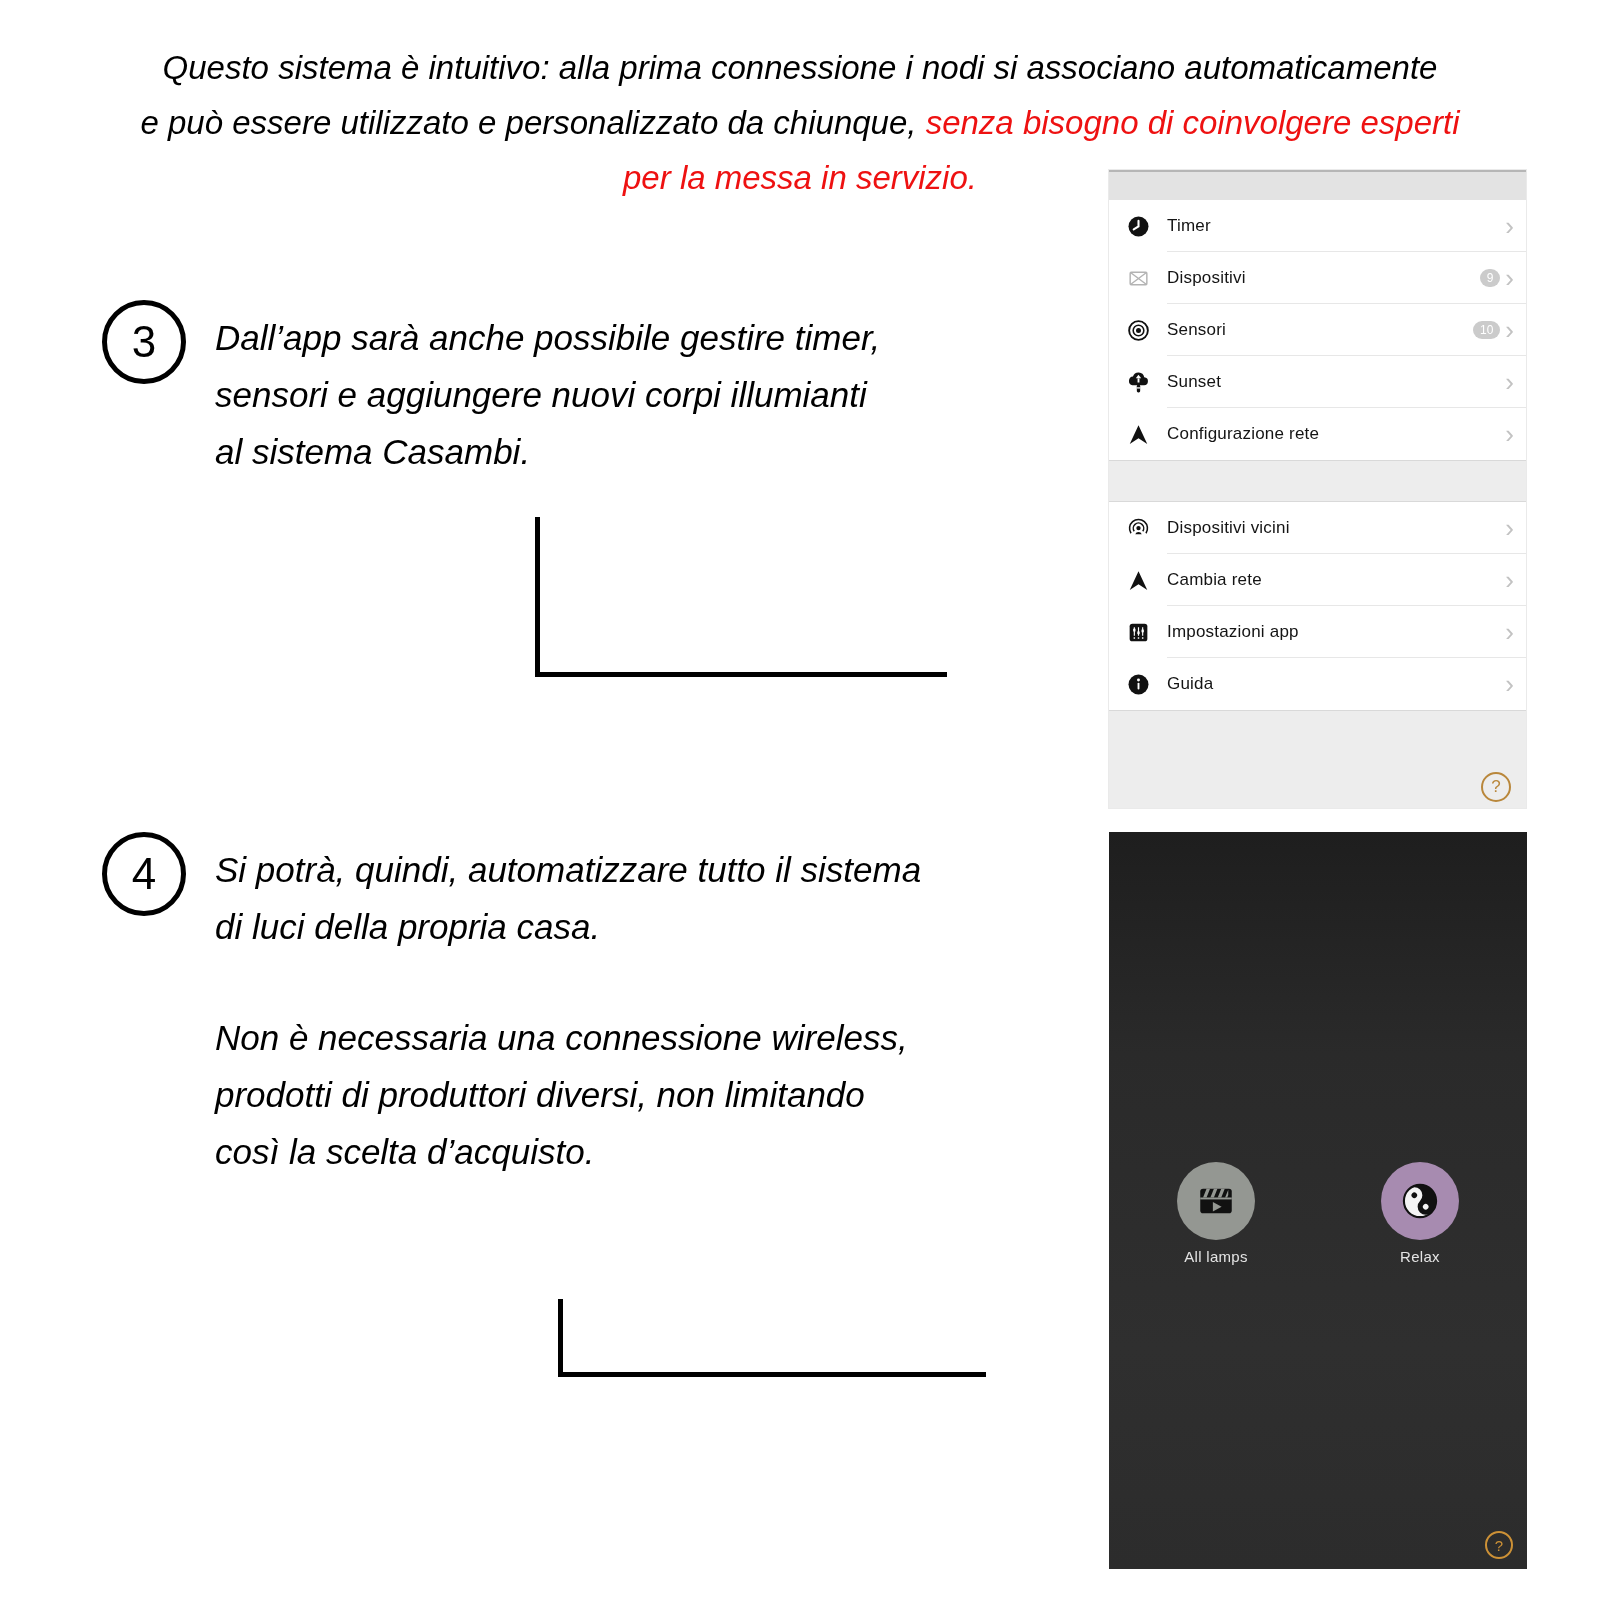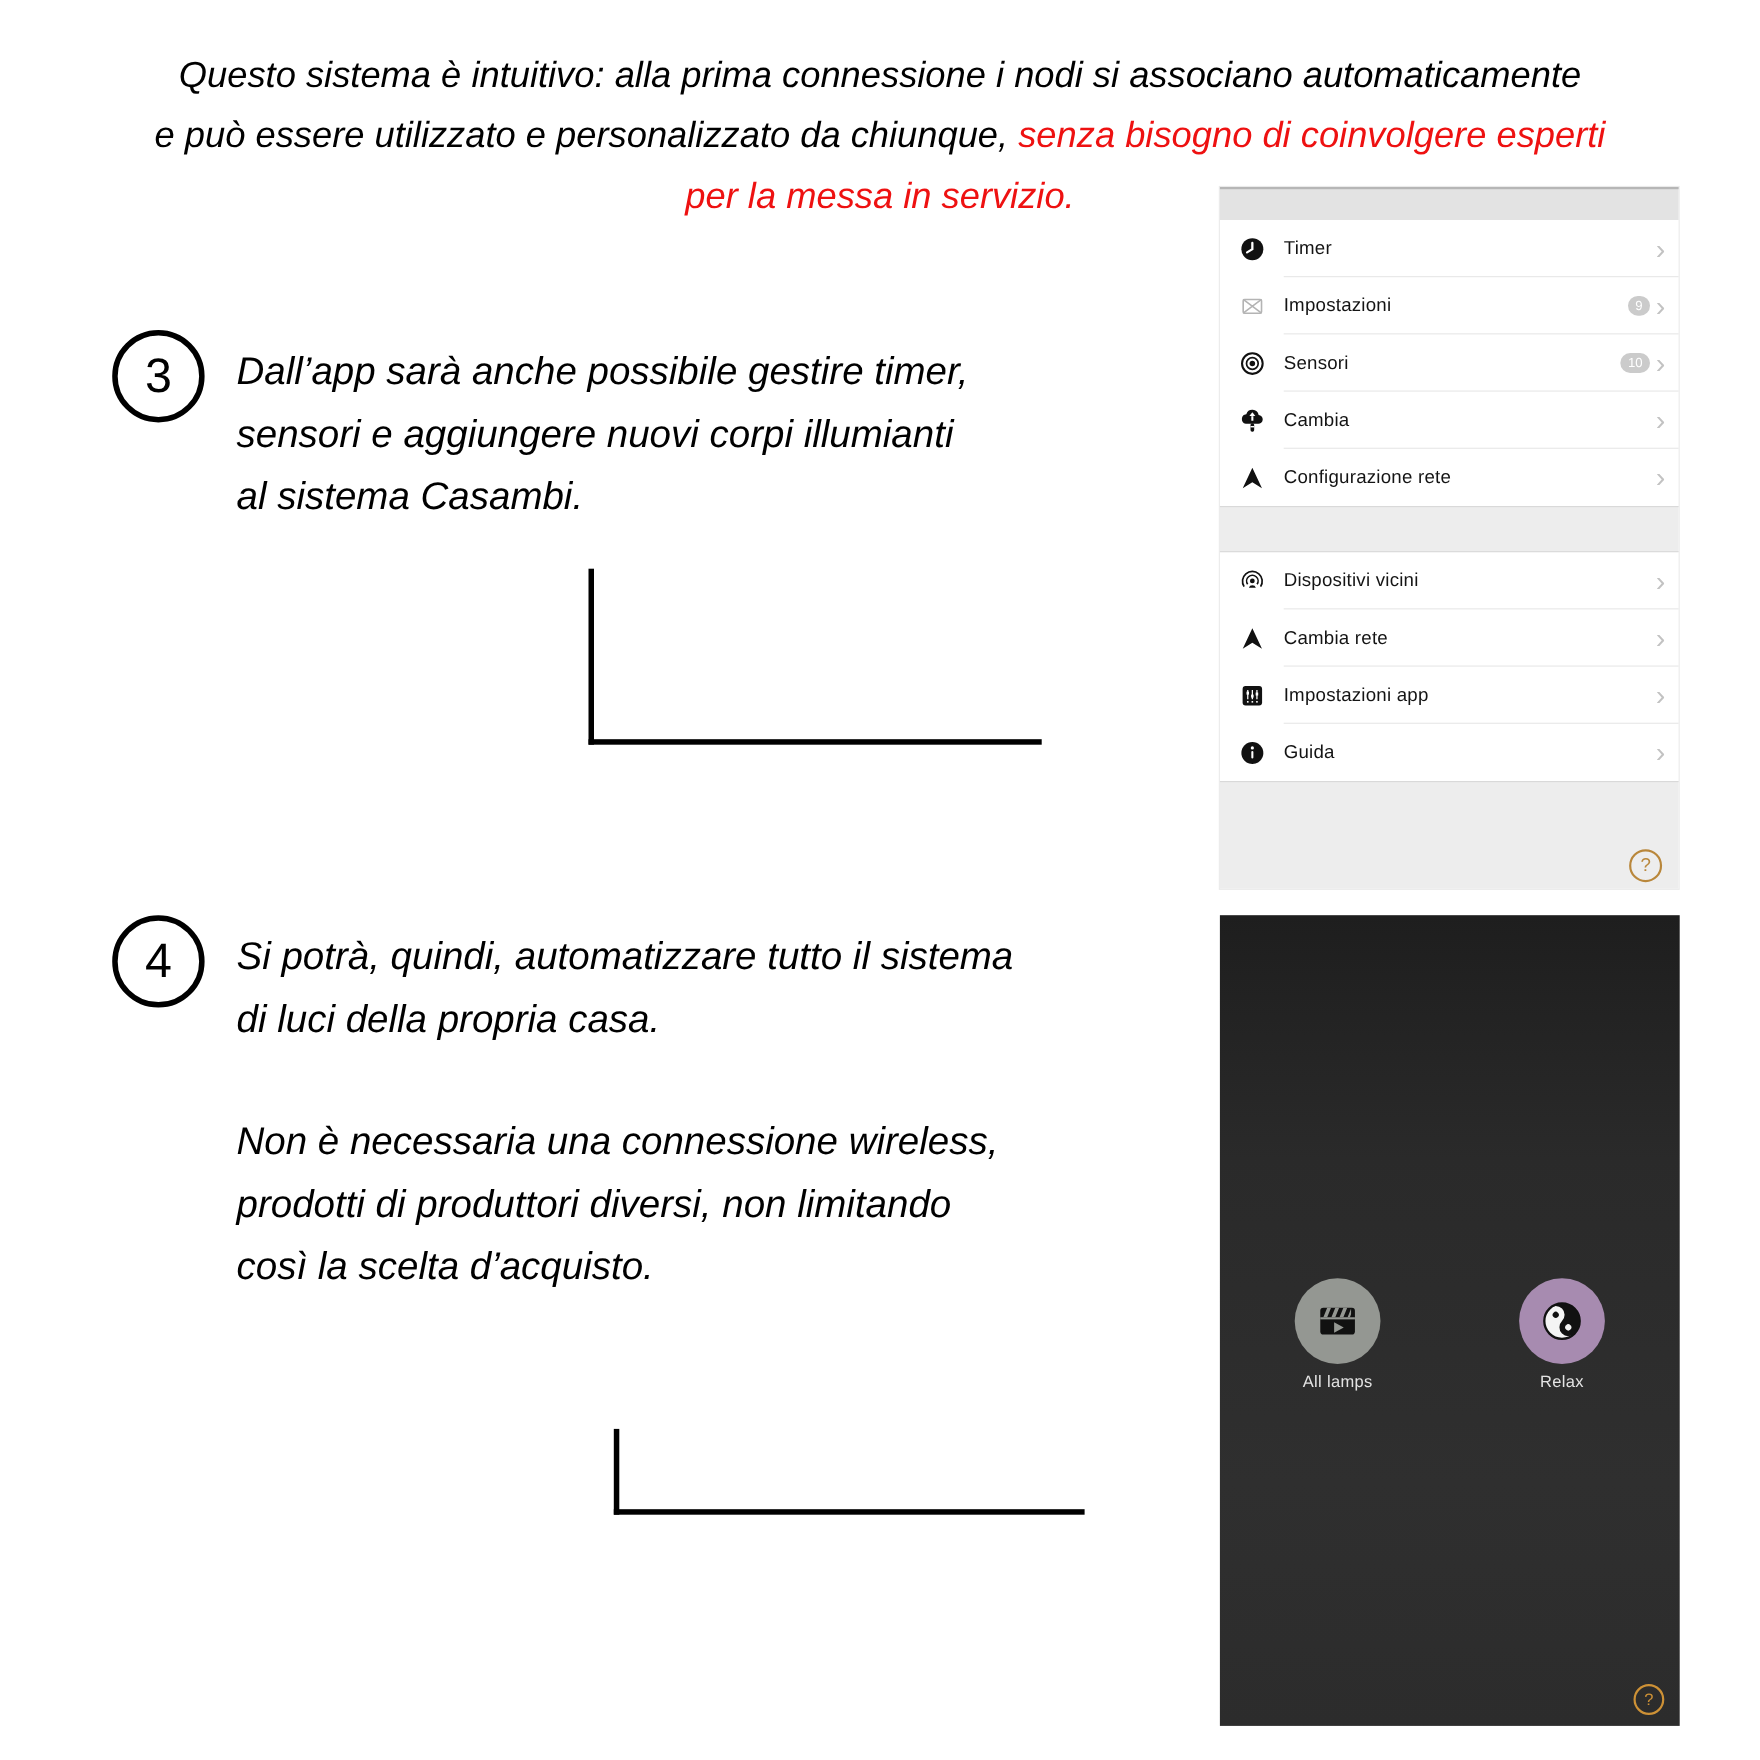--- a/index.html
+++ b/index.html
@@ -116,21 +116,21 @@
         <span class="rlabel">Timer</span>
         <span class="chev">›</span>
       </div>
       <div class="row">
         <span class="ric">
           <svg width="25" height="25" viewBox="0 0 24 24" fill="none" stroke="#b4b4b4" stroke-width="1.4">
               <rect x="4" y="6" width="16" height="12" rx="1.2"></rect>
               <path d="M4 6 L20 18 M20 6 L4 18"></path>
             </svg>
         </span>
-        <span class="rlabel">Impostazioni</span>
+        <span class="rlabel">Dispositivi</span>
         <span class="badge">9</span>
         <span class="chev">›</span>
       </div>
       <div class="row">
         <span class="ric">
           <svg width="25" height="25" viewBox="0 0 24 24">
               <circle cx="12" cy="12" r="9" fill="none" stroke="#111" stroke-width="1.8"></circle>
               <circle cx="12" cy="12" r="5.1" fill="none" stroke="#111" stroke-width="1.5"></circle>
               <circle cx="12" cy="12" r="2.4" fill="#111"></circle>
             </svg>
@@ -142,21 +142,21 @@
       <div class="row">
         <span class="ric">
           <svg width="25" height="25" viewBox="0 0 24 24">
               <path d="M6.2,14.6 a4.2,4.2 0 0 1 0.5,-8.3 a5.6,5.6 0 0 1 10.8,0.6 a3.6,3.6 0 0 1 -0.6,7.7 z" fill="#111"></path>
               <path d="M12 4.6 l2.6 3.2 h-5.2 z" fill="#fff"></path>
               <rect x="11.1" y="8" width="1.8" height="4" fill="#fff"></rect>
               <rect x="10.4" y="14.2" width="3.2" height="7.3" rx="1.4" fill="#111"></rect>
               <rect x="10.4" y="16.6" width="3.2" height="1.2" fill="#fff"></rect>
             </svg>
         </span>
-        <span class="rlabel">Cambia</span>
+        <span class="rlabel">Sunset</span>
         <span class="chev">›</span>
       </div>
       <div class="row last">
         <span class="ric">
           <svg width="25" height="25" viewBox="0 0 24 24">
               <path d="M12 3 L20.4 21 L12 15.7 L3.6 21 Z" fill="#111"></path>
             </svg>
         </span>
         <span class="rlabel">Configurazione rete</span>
         <span class="chev">›</span>

